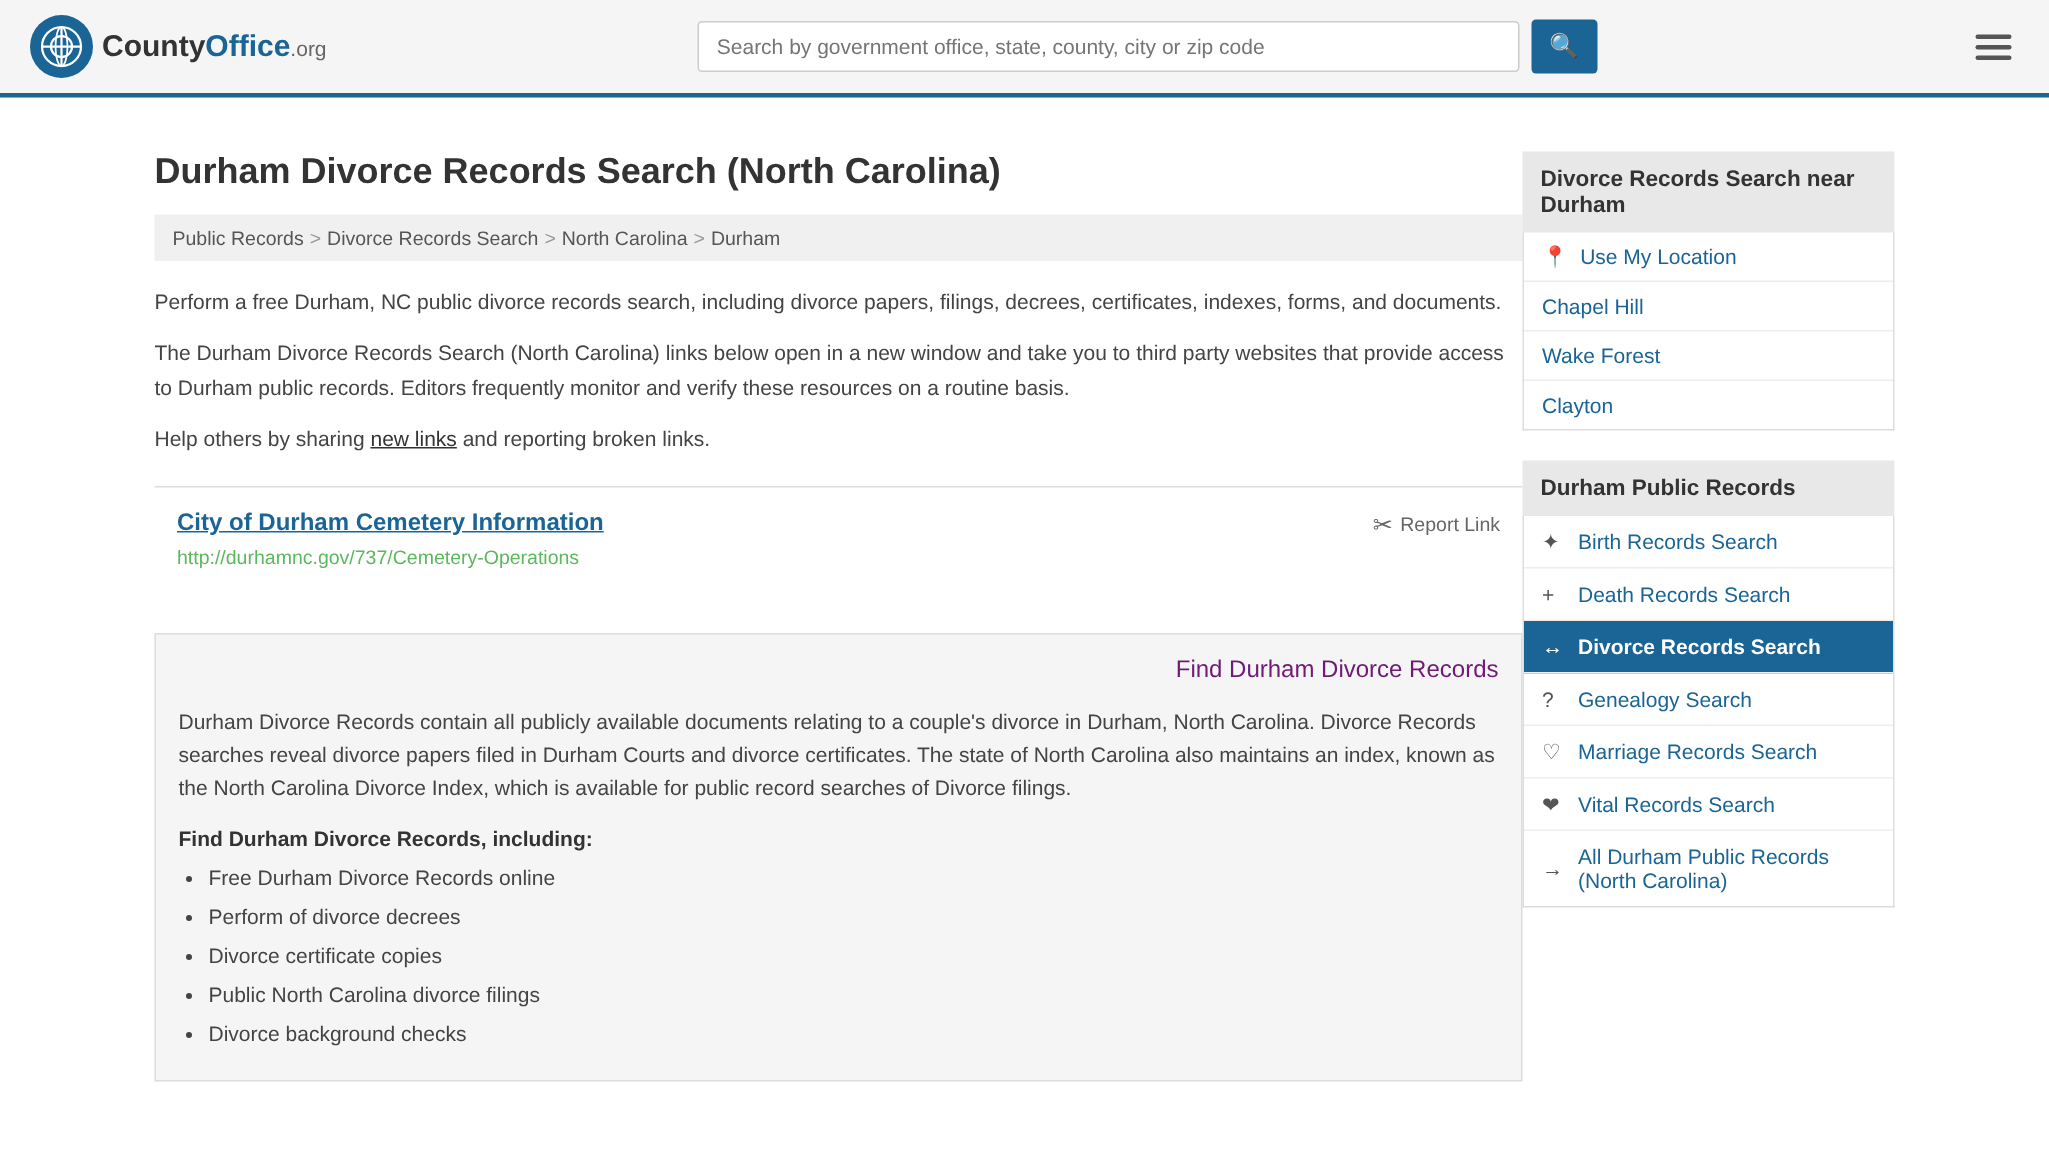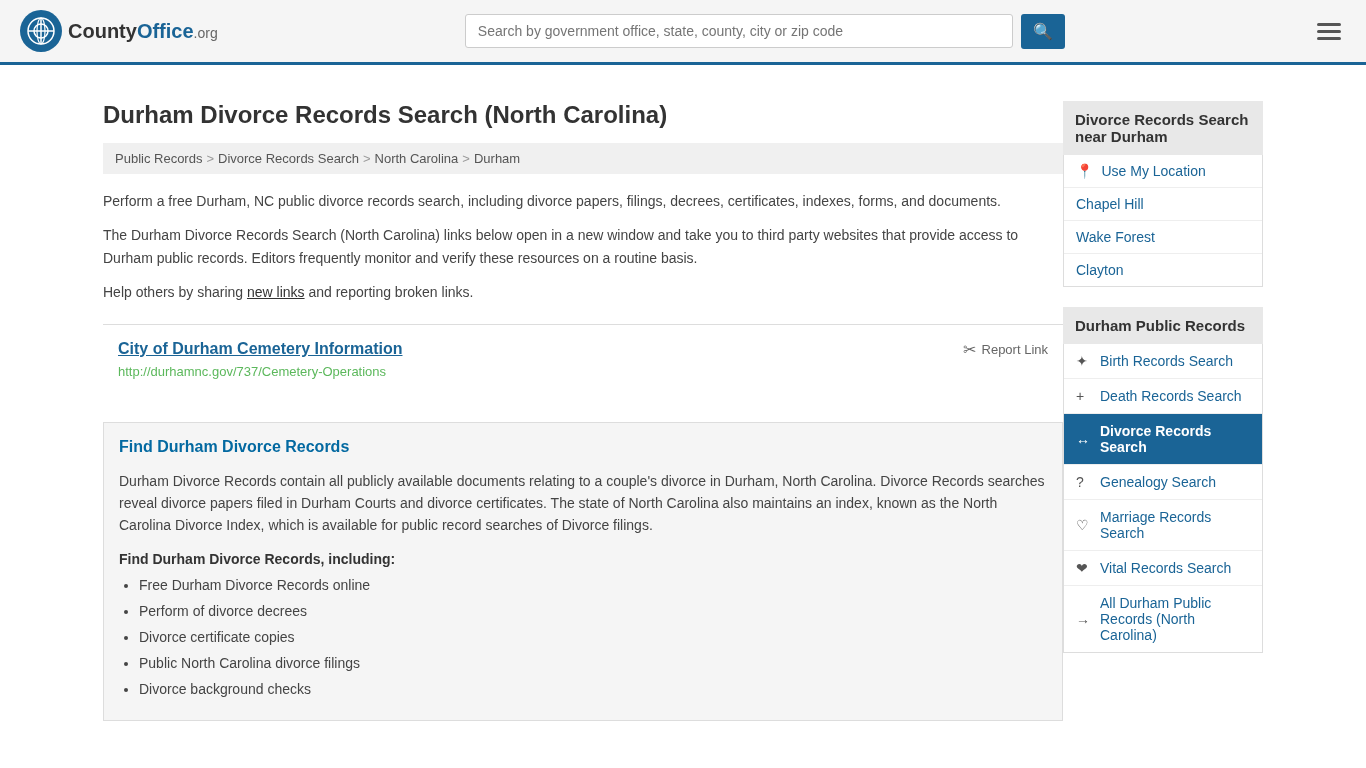--- a/index.html
+++ b/index.html
@@ -156,32 +156,33 @@
 
     
     #find-box {
       background: #f5f5f5;
       border: 1px solid #ddd;
       padding: 15px;
       margin-top: 20px;
     }
     #find-box-title {
       font-size: 16px;
-      font-weight: bold;
-      color: #0369a1;
+      font-weight: normal;
+      color: #701a75;
       margin-bottom: 14px;
+      text-align: right;
     }
     #find-box-text { color: #444; line-height: 1.6; margin-bottom: 14px; }
     #including-title { font-weight: bold; margin-bottom: 8px; }
     #find-list { padding-left: 20px; }
     #find-list li { margin-bottom: 5px; color: #444; line-height: 1.5; }
 
     
     #sidebar {
-      width: 200px;
+      width: 248px;
       flex-shrink: 0;
     }
 
     
     .sidebar-section {
       margin-bottom: 20px;
     }
     .sidebar-section-header {
       background: #e8e8e8;
       padding: 10px 12px;

